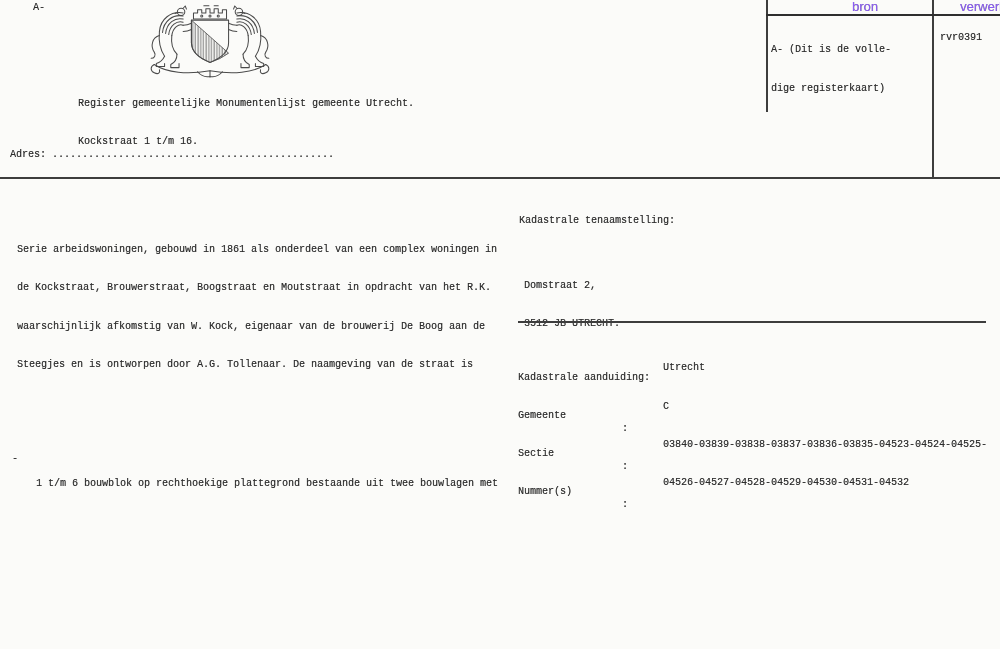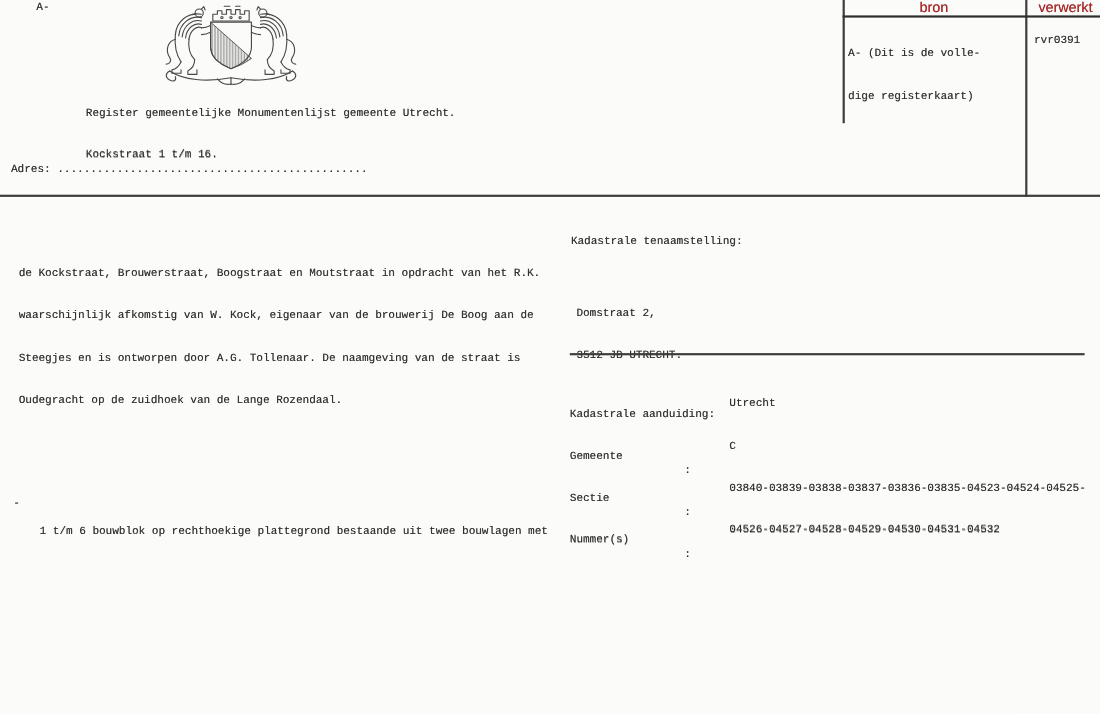--- a/index.html
+++ b/index.html
@@ -11,22 +11,23 @@
     font-family:"Liberation Mono",monospace;
   }
   .mono{
     font:10px/12.7px "Liberation Mono",monospace;
     color:#2d2d2d;
     text-shadow:0.2px 0.2px 0.3px rgba(45,45,45,0.55);
     white-space:pre;
   }
   .sans{
     font:13px/14px "Liberation Sans",sans-serif;
-    color:#b91c1c;
+    color:#8b5cf6;
     text-shadow:0.2px 0.2px 0.2px rgba(20,20,20,0.5);
+    padding-left:16px;
   }
   .abs{position:absolute;}
   .corner-mark{left:33px;top:2px;}
   .arms{left:146px;top:4px;}
   .title{left:78px;top:98px;}
   .street{left:78px;top:136px;}
   .adres{left:10px;top:149px;}
   .hr-full{left:0;top:177px;width:1000px;height:2px;background:#3d3d3d;}
   .tbl-left-border{left:766px;top:0;width:2px;height:112px;background:#3d3d3d;}
   .tbl-divider{left:932px;top:0;width:2px;height:179px;background:#3d3d3d;}
@@ -121,24 +122,24 @@
   <div class="abs sans th-bron">bron</div>
   <div class="abs sans th-verwerkt">verwerkt</div>
   <div class="abs mono bron-cell">
     <div>A- (Dit is de volle-</div>
     <div>dige registerkaart)</div>
   </div>
   <div class="abs mono verwerkt-cell">rvr0391</div>
 
   <div class="abs mono left-col">
     <div class="intro">
+      <div>Serie arbeidswoningen, gebouwd in 1861 als onderdeel van een complex woningen in</div>
       <div>de Kockstraat, Brouwerstraat, Boogstraat en Moutstraat in opdracht van het R.K.</div>
       <div>waarschijnlijk afkomstig van W. Kock, eigenaar van de brouwerij De Boog aan de</div>
       <div>Steegjes en is ontworpen door A.G. Tollenaar. De naamgeving van de straat is</div>
-      <div>Oudegracht op de zuidhoek van de Lange Rozendaal.</div>
     </div>
     <div class="bullets">
       <div class="bullet">
         <span class="dash">-</span>
         <div class="btext">
           <div>1 t/m 6 bouwblok op rechthoekige plattegrond bestaande uit twee bouwlagen met</div>
           
         </div>
       </div>
       

